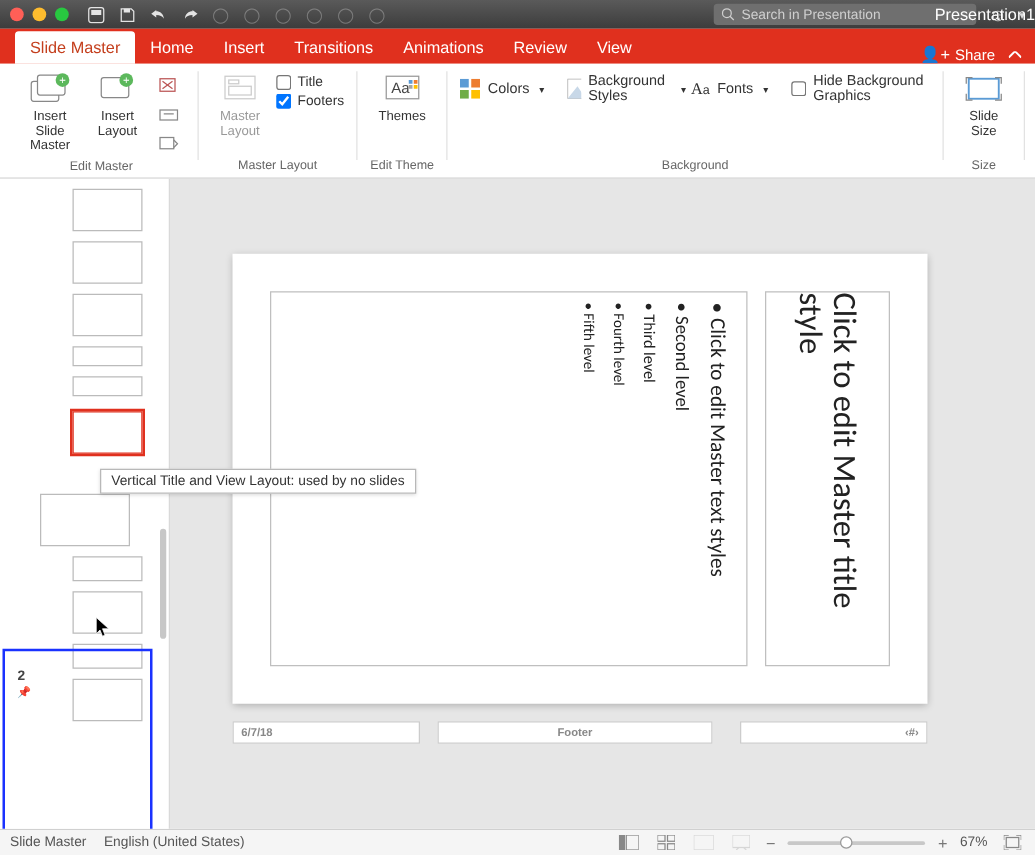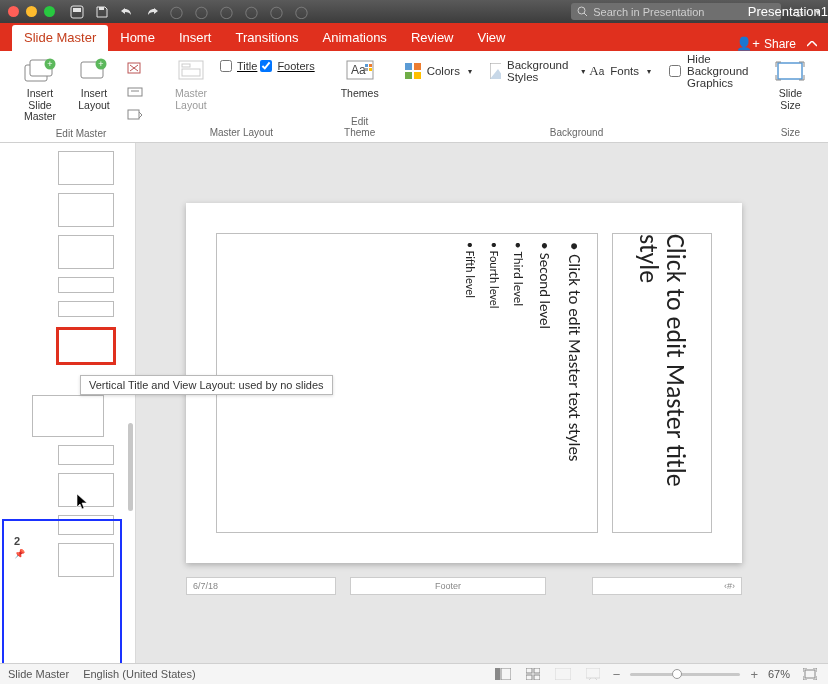--- a/index.html
+++ b/index.html
@@ -26,21 +26,21 @@
   .chev-up { width:12px;height:12px;display:flex;align-items:center;justify-content:center; }
 
   
   .ribbon { height: 92px; background:#fff; border-bottom:1px solid #d0d0d0; display:flex; padding: 2px 6px 0; }
   .group { display:flex; flex-direction:column; align-items:center; padding:3px 8px 2px; }
   .group-body { display:flex; gap:6px; flex:1; align-items:flex-start; }
   .group-label { font-size:10px; color:#666; margin-top:auto; padding-bottom:2px; text-align:center; }
   .sep { width:1px; background:#e2e2e2; margin: 4px 2px 14px; }
   .bigbtn { display:flex; flex-direction:column; align-items:center; width:52px; gap:2px; font-size:10.5px; color:#333; text-align:center; line-height:1.1; }
   .ic-box { width:34px; height:30px; display:flex; align-items:center; justify-content:center; }
-  .stack { display:flex; flex-direction:row; gap:3px; padding-top:4px;text-decoration:underline; }
+  .stack { display:flex; flex-direction:column; gap:3px; padding-top:4px; }
   .chk { display:flex; align-items:center; gap:5px; font-size:11px; color:#333; }
   .chk input { width:12px; height:12px; }
   .row-opt { display:flex; align-items:center; gap:6px; font-size:11.5px; color:#333; height:22px; }
   .sw { width:16px; height:16px; }
   .mini { display:flex; flex-direction:column; gap:3px; padding:3px 2px; }
   .mini .mb { width:22px; height:20px; display:flex;align-items:center;justify-content:center; border:1px solid transparent; }
 
   
   .mainarea { display:flex; height: calc(684px - 23px - 28px - 92px - 21px); }
   .thumbs { width:136px; border-right:1px solid #d9d9d9; background:#fff; overflow:hidden; position:relative; padding-top:4px; }
@@ -59,23 +59,23 @@
   .title-ph { position:absolute; right:30px; top:30px; width:100px; height:300px; border:1px solid #bfbfbf; display:flex; align-items:center; justify-content:center; }
   .title-ph .vt { writing-mode: vertical-rl; font-size:26px; font-family: Calibri, Arial, sans-serif; color:#222; line-height:1.05; text-align:left; }
   .body-ph { position:absolute; left:30px; top:30px; width:382px; height:300px; border:1px solid #bfbfbf; padding:8px 12px 8px 8px; }
   .body-ph .bl { writing-mode: vertical-rl; font-size:17px; font-family: Calibri, Arial, sans-serif; color:#222; margin-left:6px; }
   .body-ph .l2 { font-size:15px; }
   .body-ph .l3 { font-size:13px; }
   .body-ph .l4 { font-size:12px; }
   .body-ph .l5 { font-size:12px; }
   .body-ph-inner { display:flex; flex-direction:row-reverse; height:100%; gap:4px; }
 
-  .ftbox { position:absolute; height:18px; bottom:-32px; border:1px solid #ccc; background:#fff; font-size:9px; color:#888; display:flex; align-items:center; padding:0 6px; }
+  .ftbox { position:absolute; height:18px; bottom:-32px; border:1px solid #ccc; background:#fff; font-size:9px; color:#888; display:flex; align-items:center; padding:0 6px;font-weight:bold; }
   .ft-date { left:0; width:150px; }
-  .ft-footer { left:164px; width:196px; justify-content:center;margin-top:25px; }
+  .ft-footer { left:164px; width:220px; justify-content:center;margin-top:25px; }
   .ft-num { right:0; width:150px; justify-content:flex-end; }
 
   
   .statusbar { height:21px; border-top:1px solid #d0d0d0; background:#f5f5f5; display:flex; align-items:center; font-size:11px; color:#555; padding:0 8px; gap:14px; }
   .status-right { margin-left:auto; display:flex; align-items:center; gap:10px; }
   .viewbtn { width:20px; height:14px; display:flex; align-items:center; justify-content:center; color:#7a7a7a; }
   .zoom-slider { width:110px; height:3px; background:#c8c8c8; position:relative; border-radius:2px; }
   .zoom-thumb { position:absolute; left:42px; top:-4px; width:10px; height:10px; background:#fff; border:1px solid #999; border-radius:50%; }
   .cursor-ptr { position:absolute; left:76px; top:350px; width:14px; height:18px; z-index:12; pointer-events:none; }
 </style>

